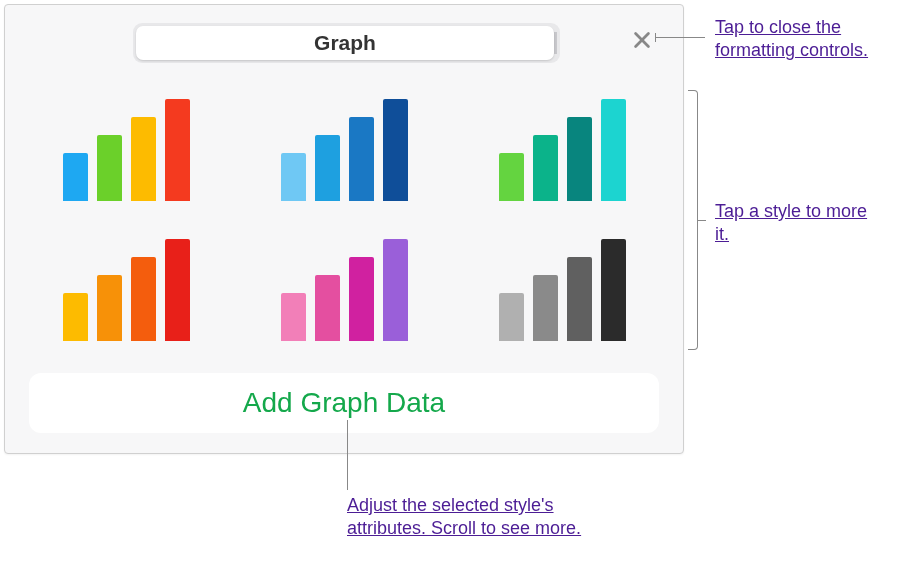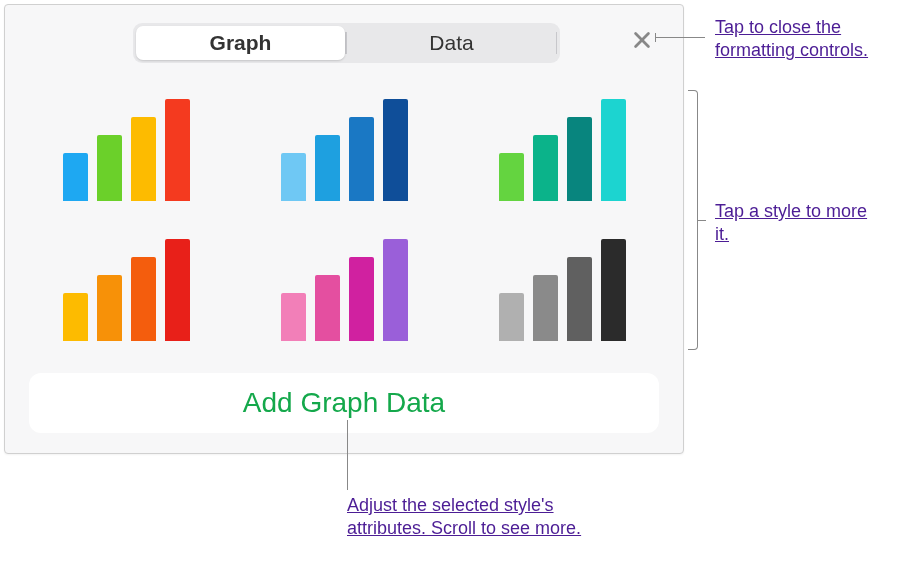--- a/index.html
+++ b/index.html
@@ -140,23 +140,20 @@
 <body>
 
 <div class="panel">
 
   <div class="tabs">
     <div class="tab active">
       <span>Graph</span>
     </div>
     <div class="tab-sep"></div>
     <div class="tab-sep"></div>
-    <div class="tab">
-      <span>Data</span>
-    </div>
     <div class="tab-sep"></div>
   </div>
 
   <div class="close-btn">
     <span>
       <svg viewBox="0 0 24 24">
           <path d="M5 5 L19 19 M19 5 L5 19"></path>
         </svg>
     </span>
   </div>

